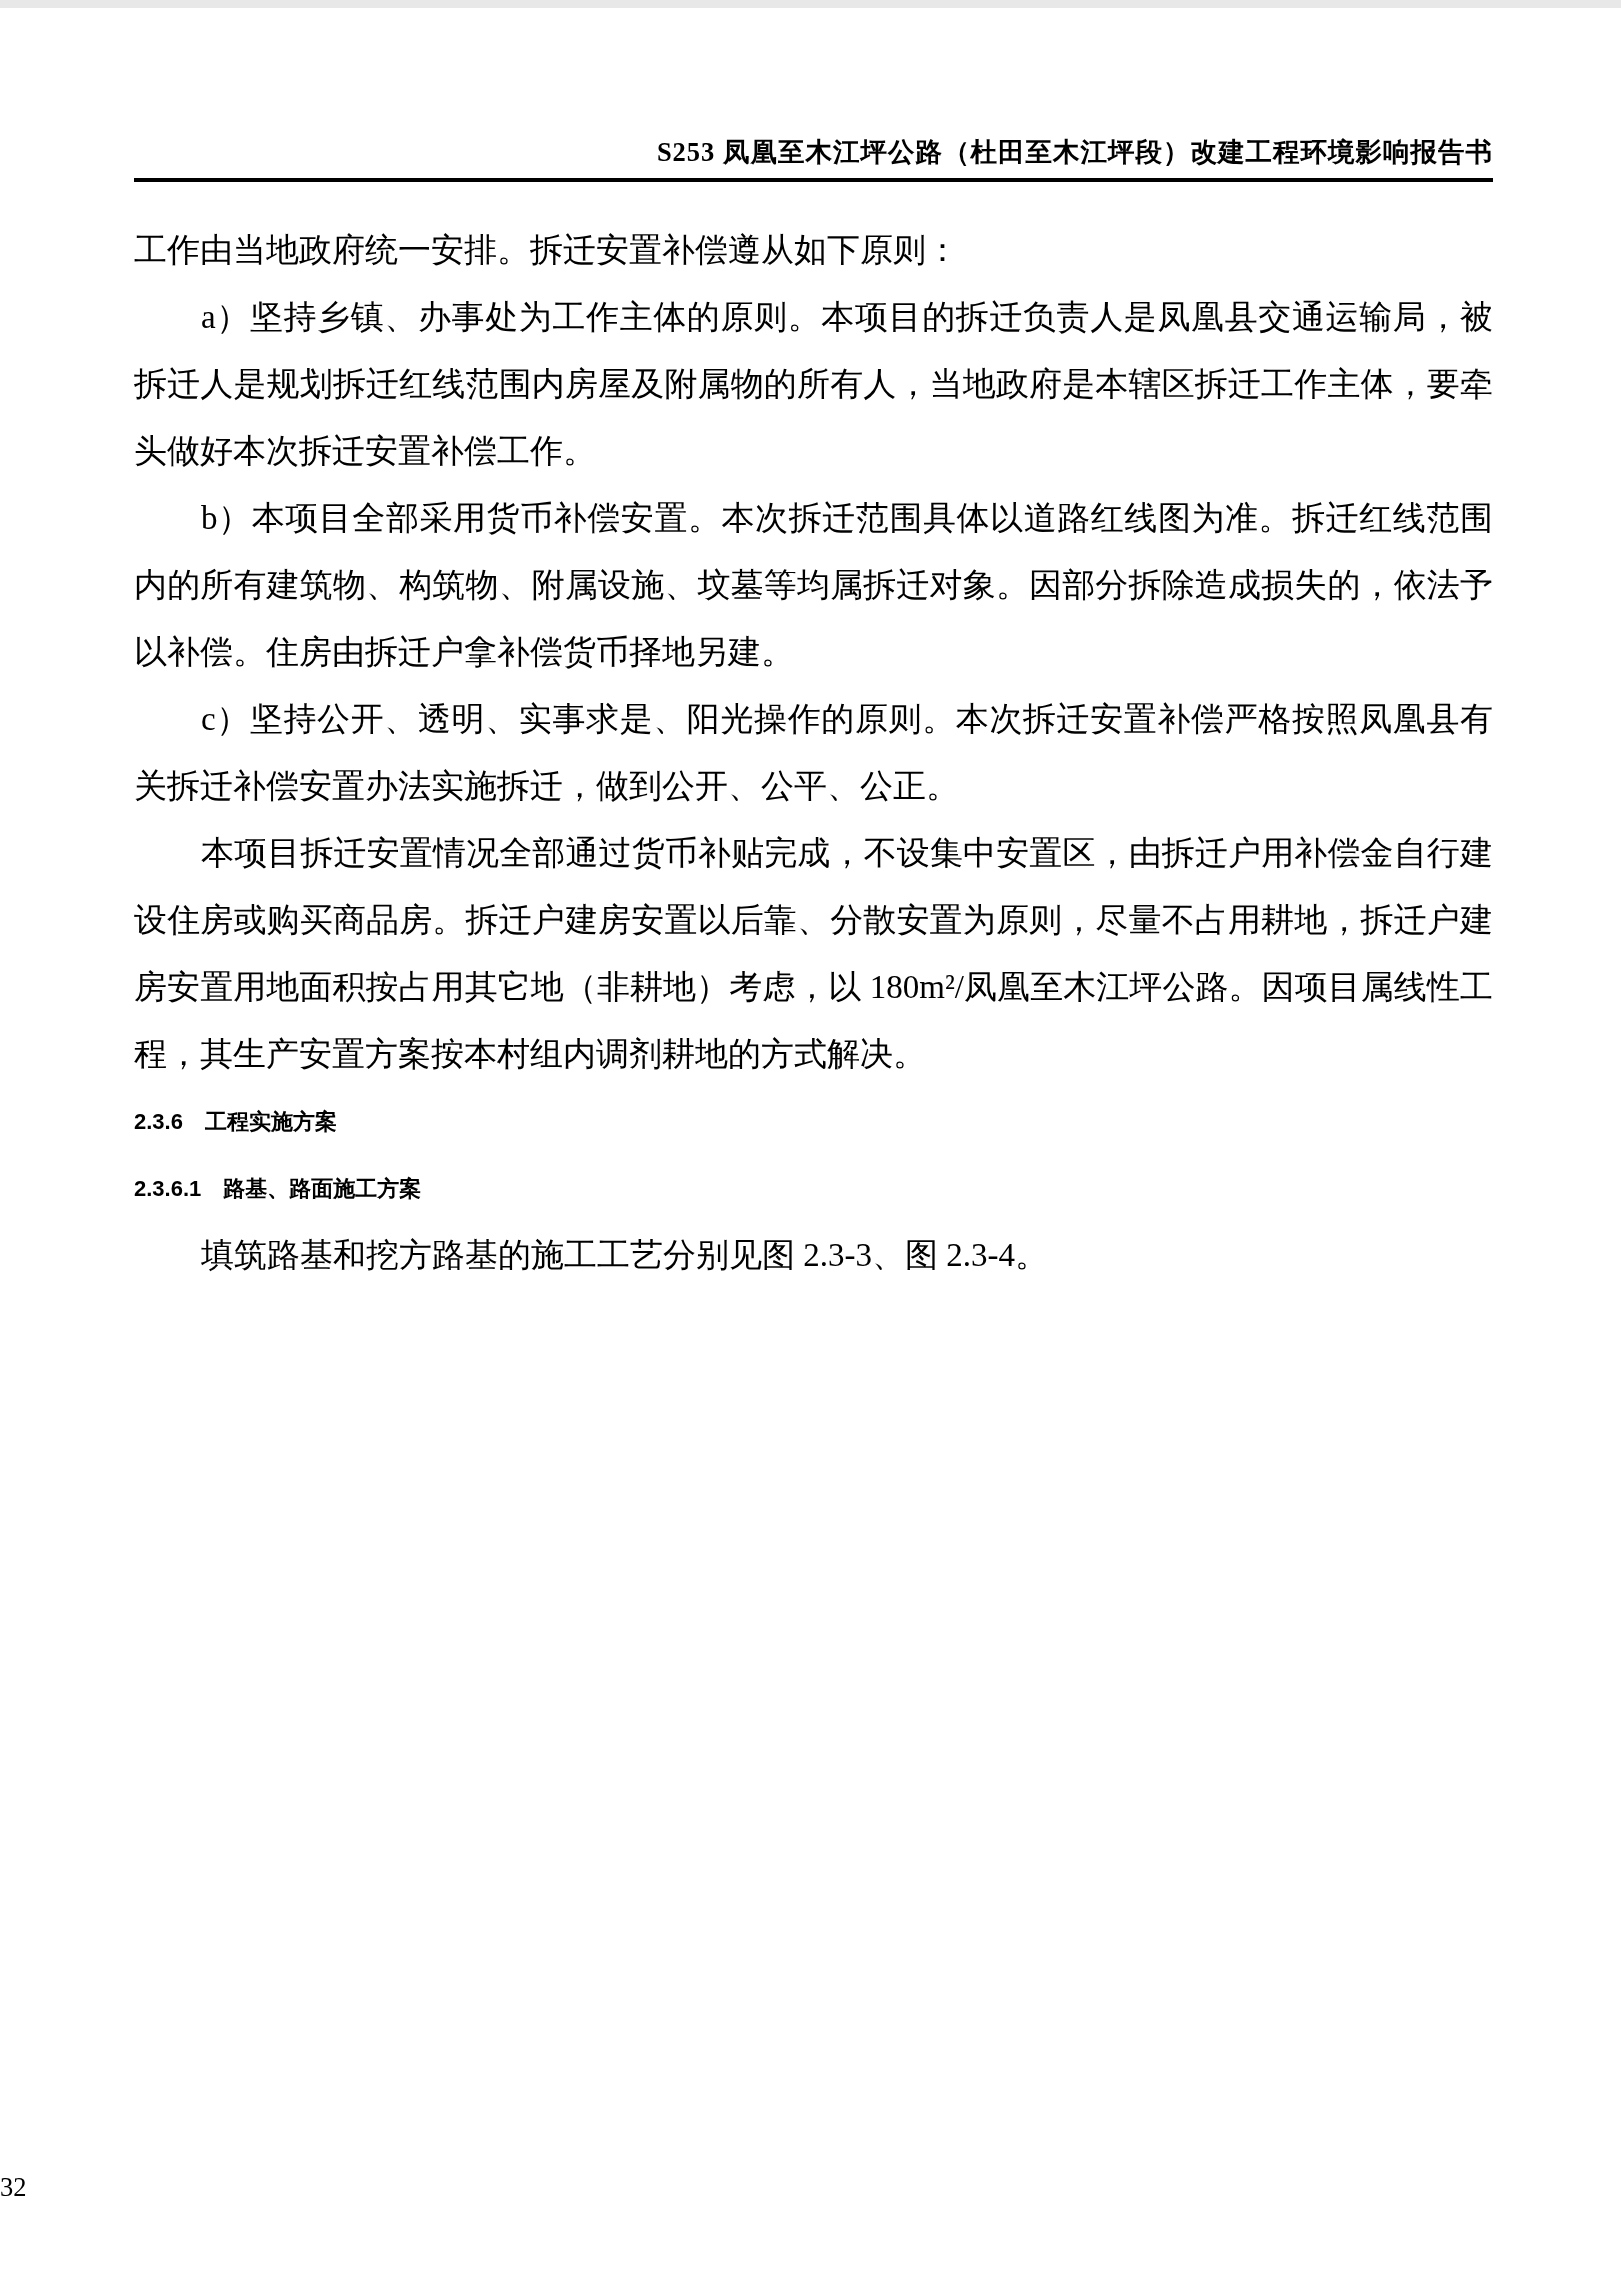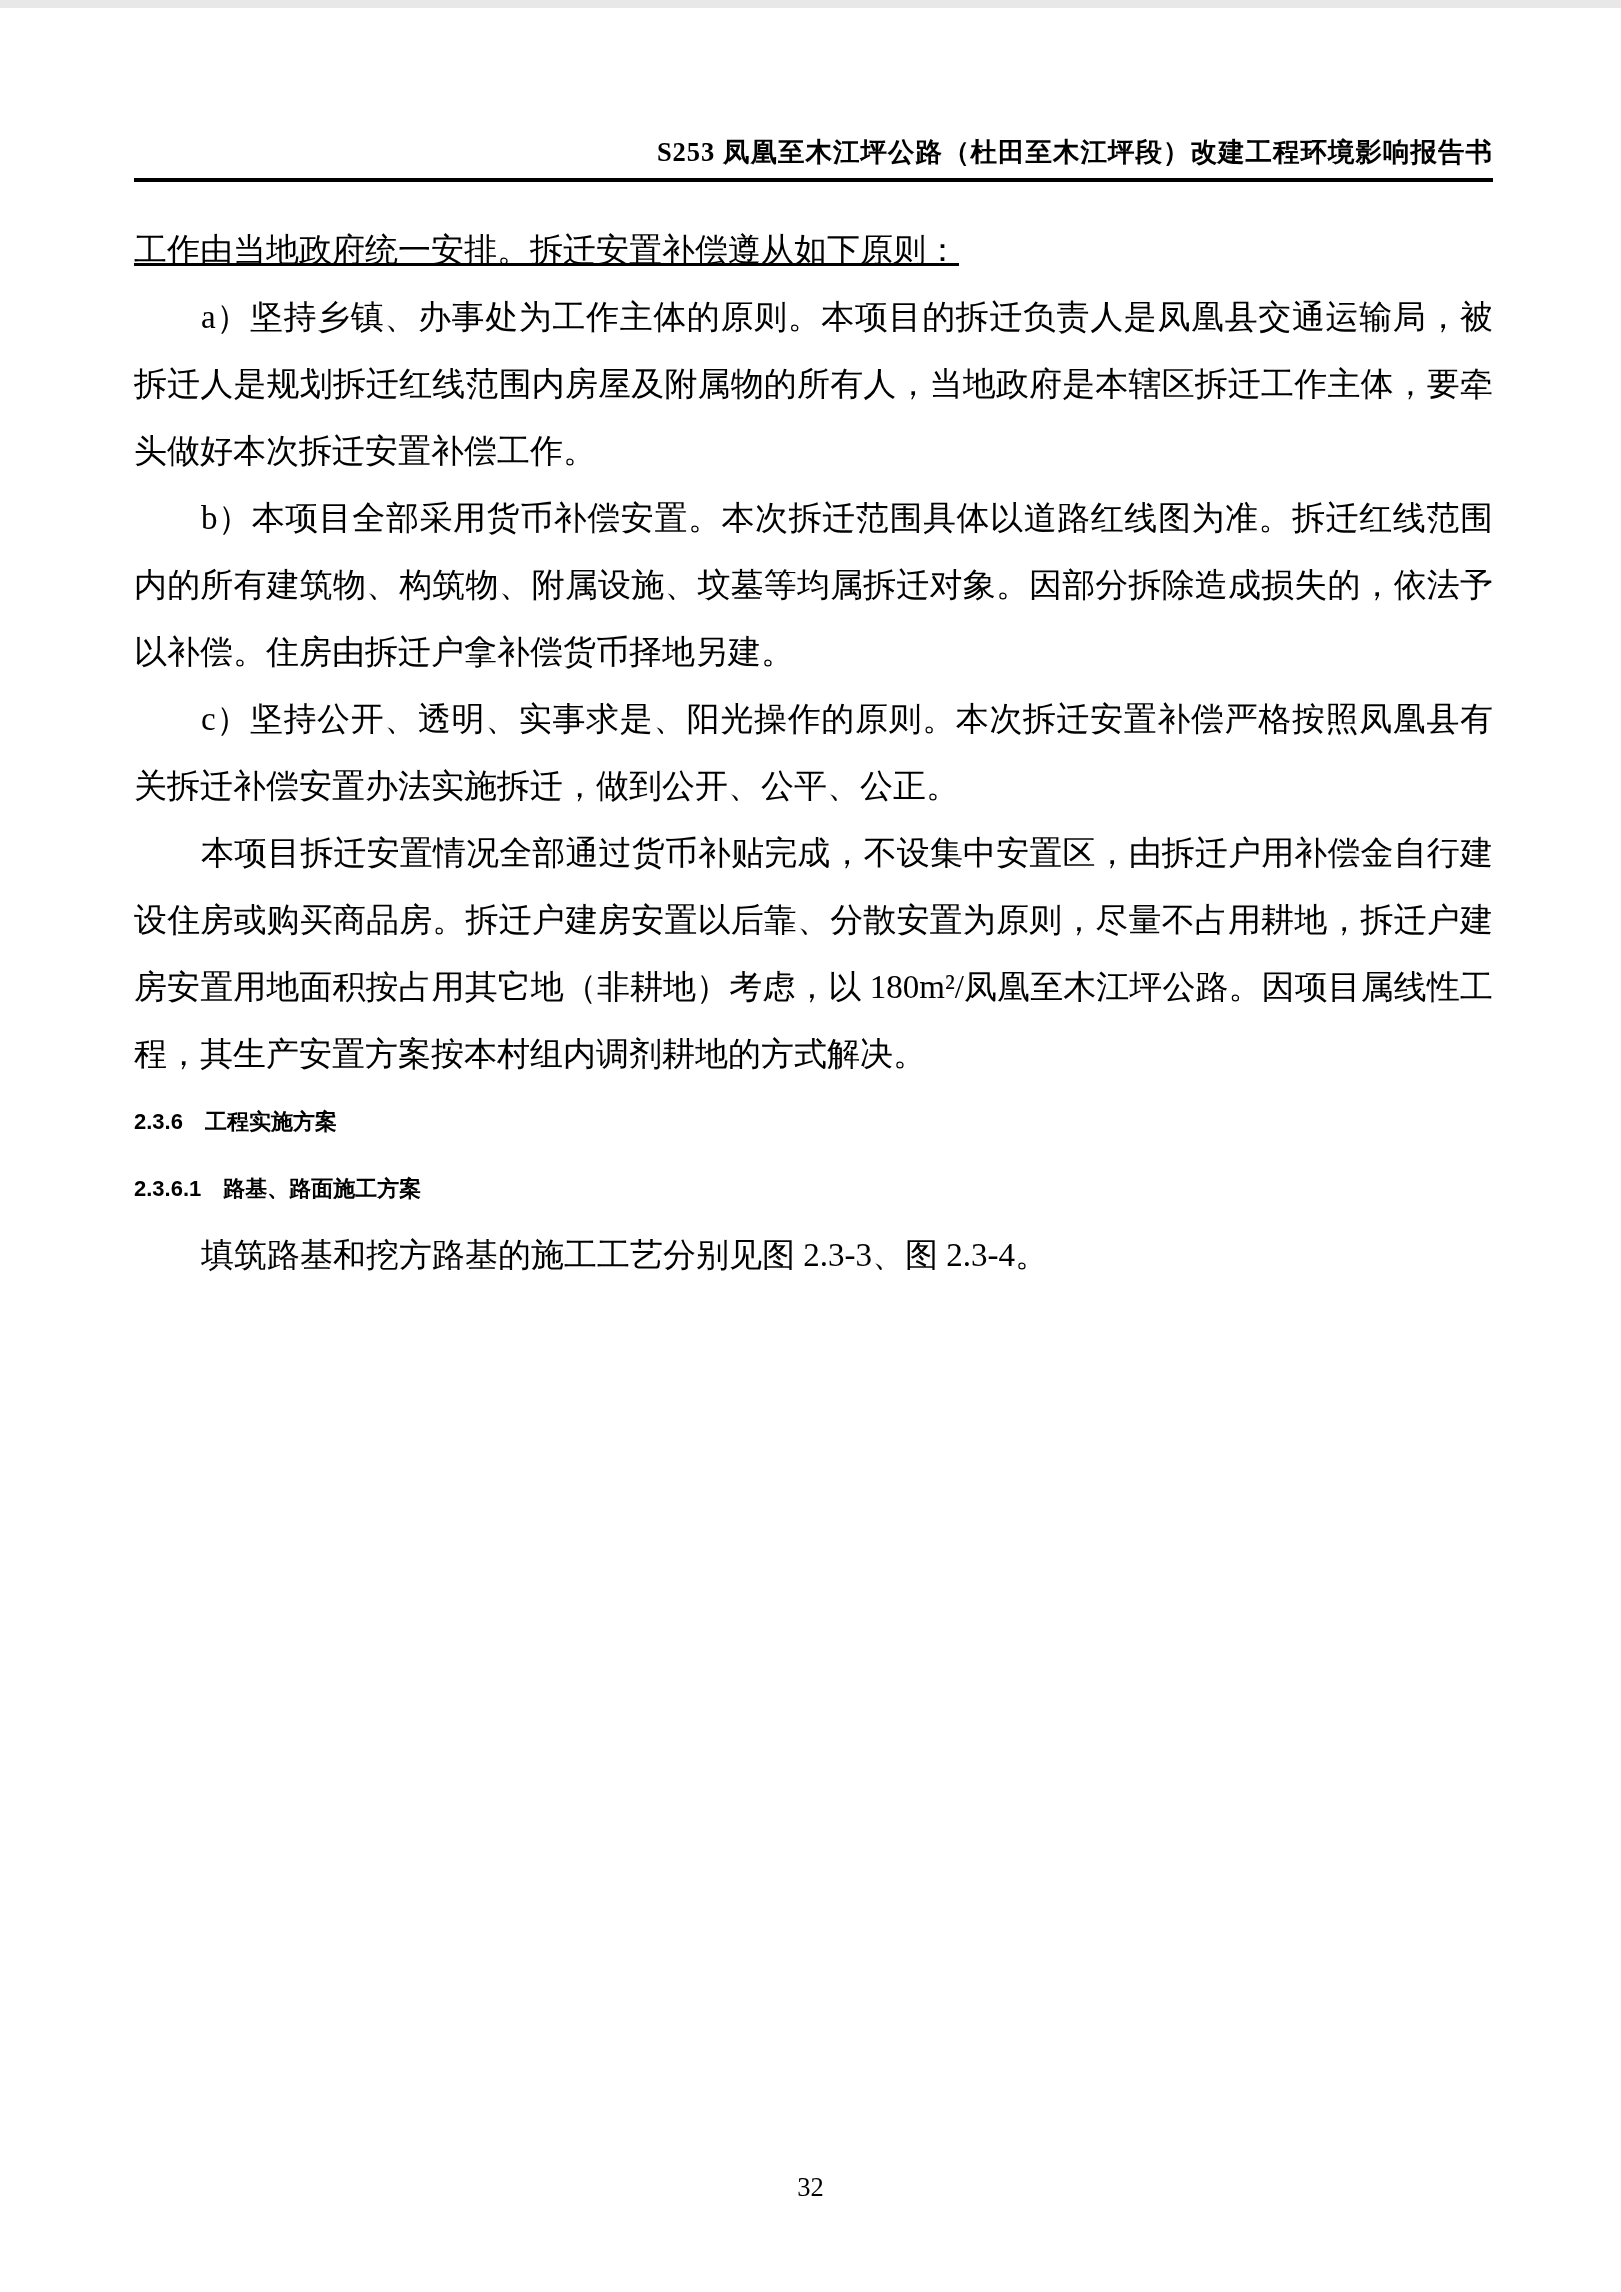--- a/index.html
+++ b/index.html
@@ -37,35 +37,34 @@
   }
   .para {
     margin: 0;
     font-size: 33px;
     line-height: 67px;
     text-align: justify;
     text-justify: inter-ideograph;
     word-break: break-all;
   }
   .para.indent { text-indent: 67px; }
-  .para.cont   { text-indent: 0; text-decoration: underline; }
+  .para.cont   { text-indent: 0; }
   .heading {
     margin: 0;
     font-size: 22px;
     line-height: 67px;
     font-weight: bold;
     font-family: "Liberation Sans", "DejaVu Sans", sans-serif;
     text-align: left;
   }
   .footer {
     position: absolute;
     bottom: 98px;
     left: 0;
     right: 0;
-    text-align: center;
     font-size: 26.5px;
     font-family: "Liberation Serif", "DejaVu Serif", serif;
   }
 </style>
 </head>
 <body>
 
 <div class="page">
   <div class="content">
 

